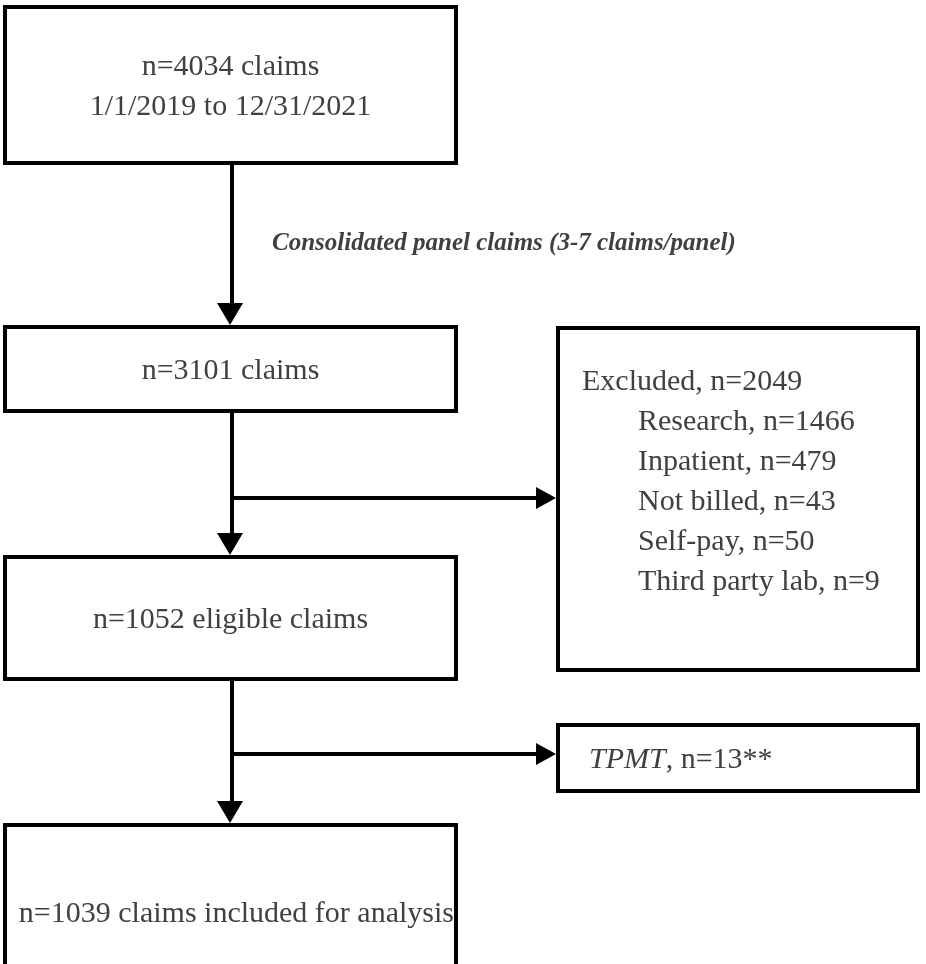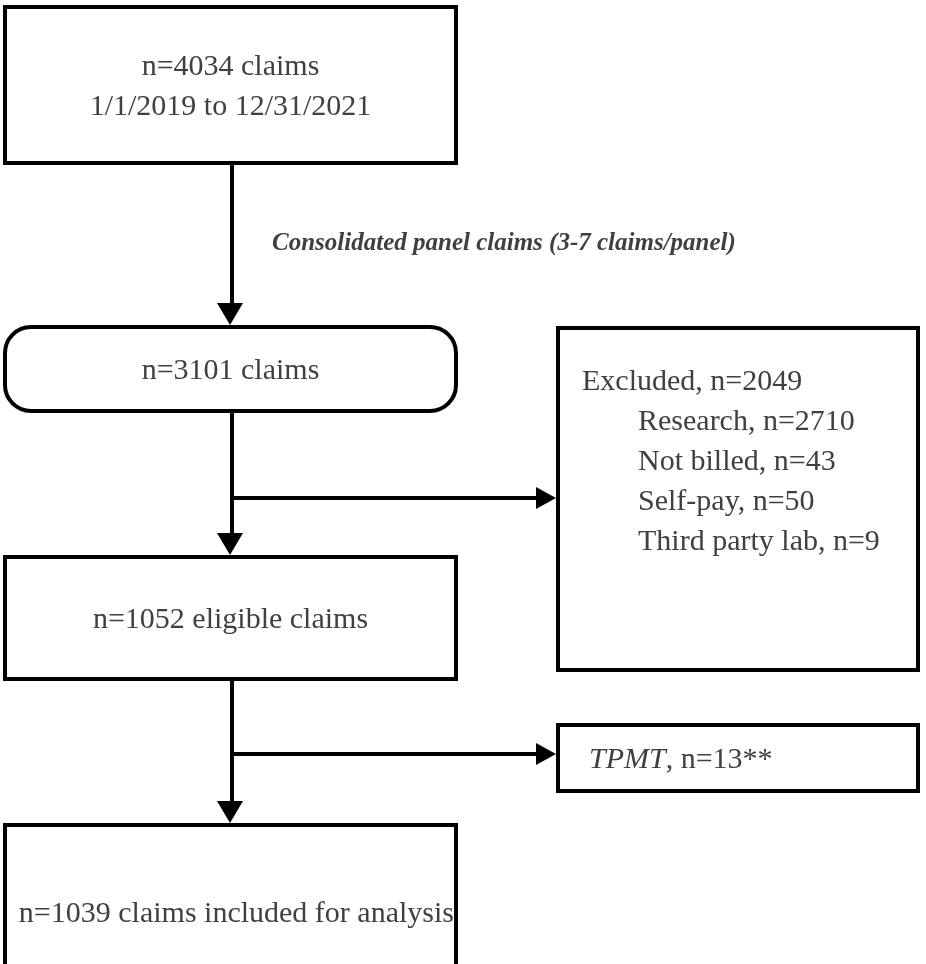--- a/index.html
+++ b/index.html
@@ -33,21 +33,21 @@
     text-align: left;
     align-items: flex-start;
   }
   .box-text {
     display: block;
     white-space: pre-line;
   }
 
   
   #box-total        { left: 3px;   top: 5px;   width: 455px; height: 160px; }
-  #box-consolidated { left: 3px;   top: 325px; width: 455px; height: 88px; border-radius: 28px;  }
+  #box-consolidated { left: 3px;   top: 325px; width: 455px; height: 88px;  }
   #box-eligible     { left: 3px;   top: 555px; width: 455px; height: 126px; }
   #box-included     { left: 3px;   top: 823px; width: 455px; height: 178px; justify-content: flex-end; }
   #box-excluded     { left: 556px; top: 326px; width: 364px; height: 346px; padding: 30px 8px 0 22px; }
   #box-tpmt         { left: 556px; top: 723px; width: 364px; height: 70px;  padding-left: 29px; }
 
   
   .excl-list {
     font-size: 30px;
     line-height: 40px;
   }
@@ -129,21 +129,22 @@
     <span class="box-text">n=1052 eligible claims</span>
   </div>
 
   <div class="box" id="box-included">
     <span class="box-text">n=1039 claims included for analysis</span>
   </div>
 
   <div class="box left-align" id="box-excluded">
     <div class="excl-list">
       <div class="excl-line">Excluded, n=2049</div>
-      <div class="excl-line indent">Research, n=2710</div>
+      <div class="excl-line indent">Research, n=1466</div>
+      <div class="excl-line indent">Inpatient, n=479</div>
       <div class="excl-line indent">Not billed, n=43</div>
       <div class="excl-line indent">Self-pay, n=50</div>
       <div class="excl-line indent">Third party lab, n=9</div>
     </div>
   </div>
 
   <div class="box left-align" id="box-tpmt" style="align-items:center;">
       <span class="gene">TPMT</span>
       <span>, n=13**</span>
     </div>

